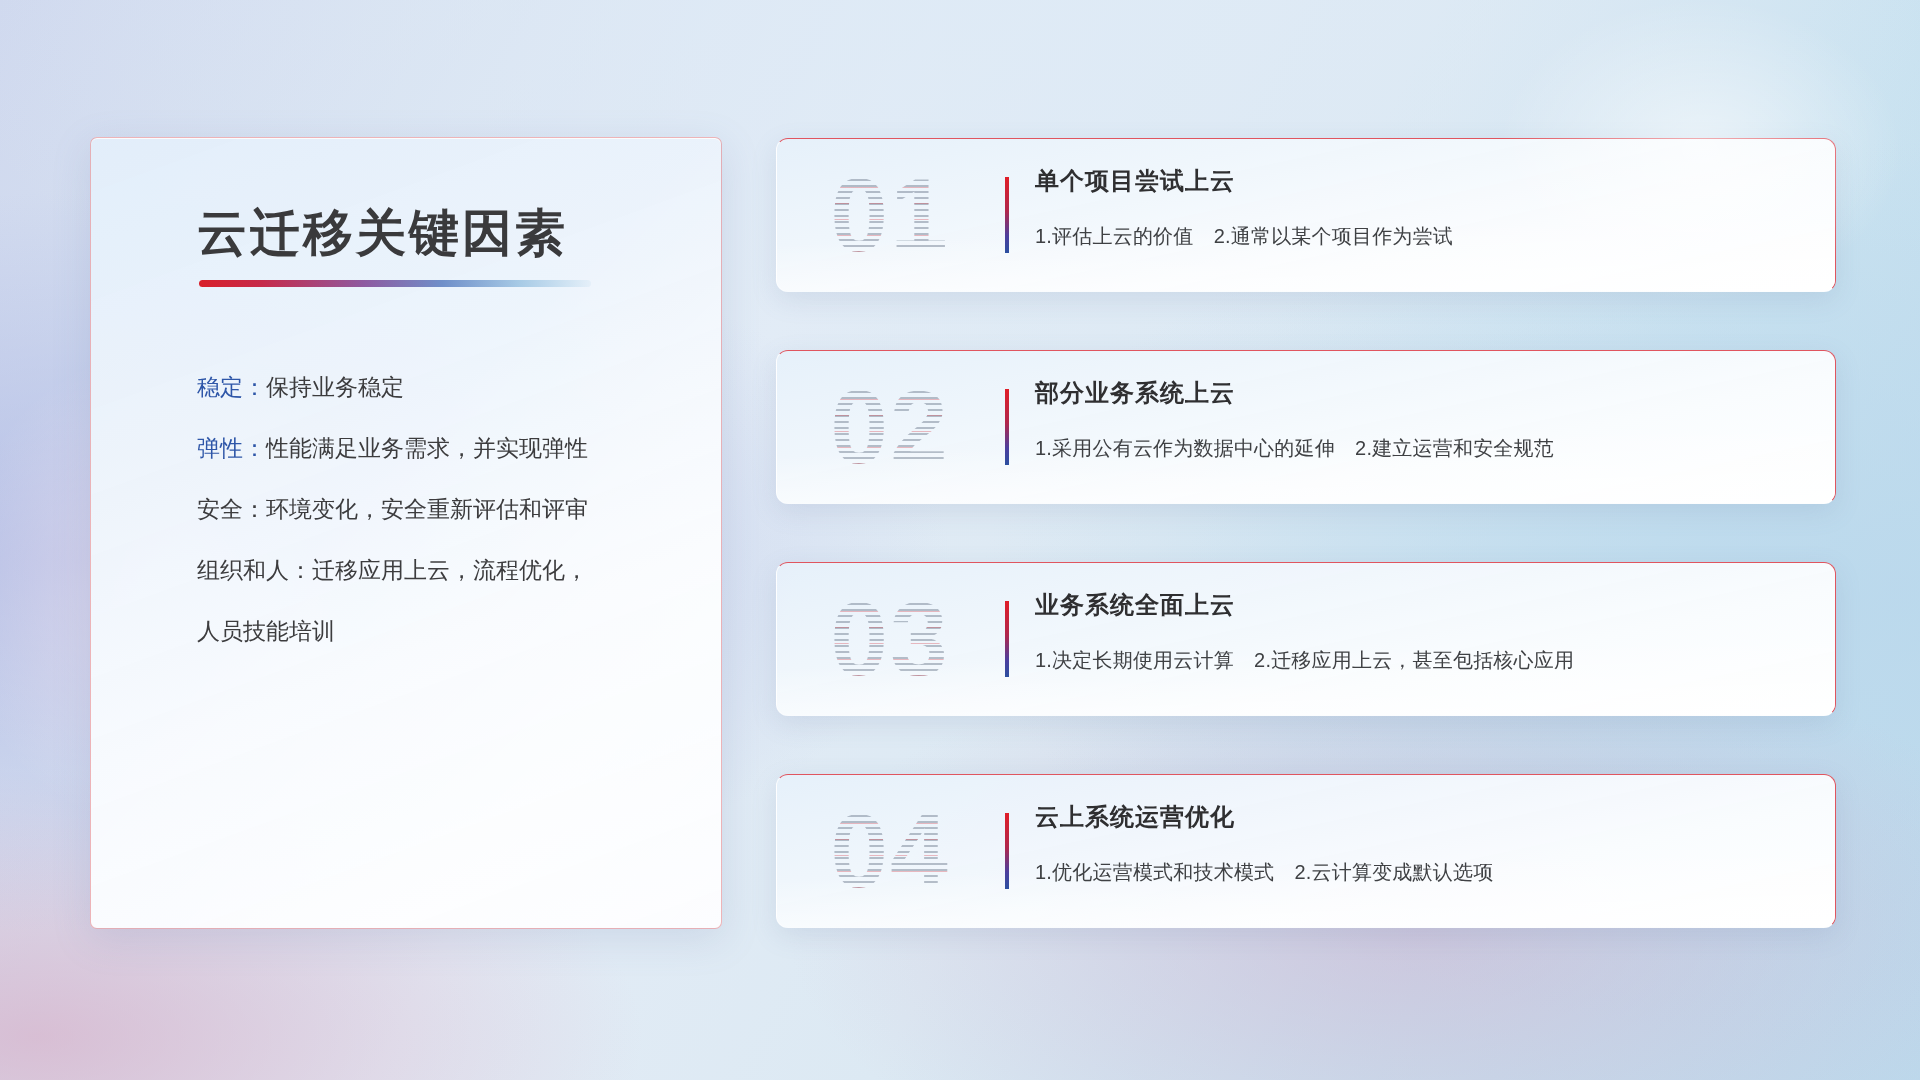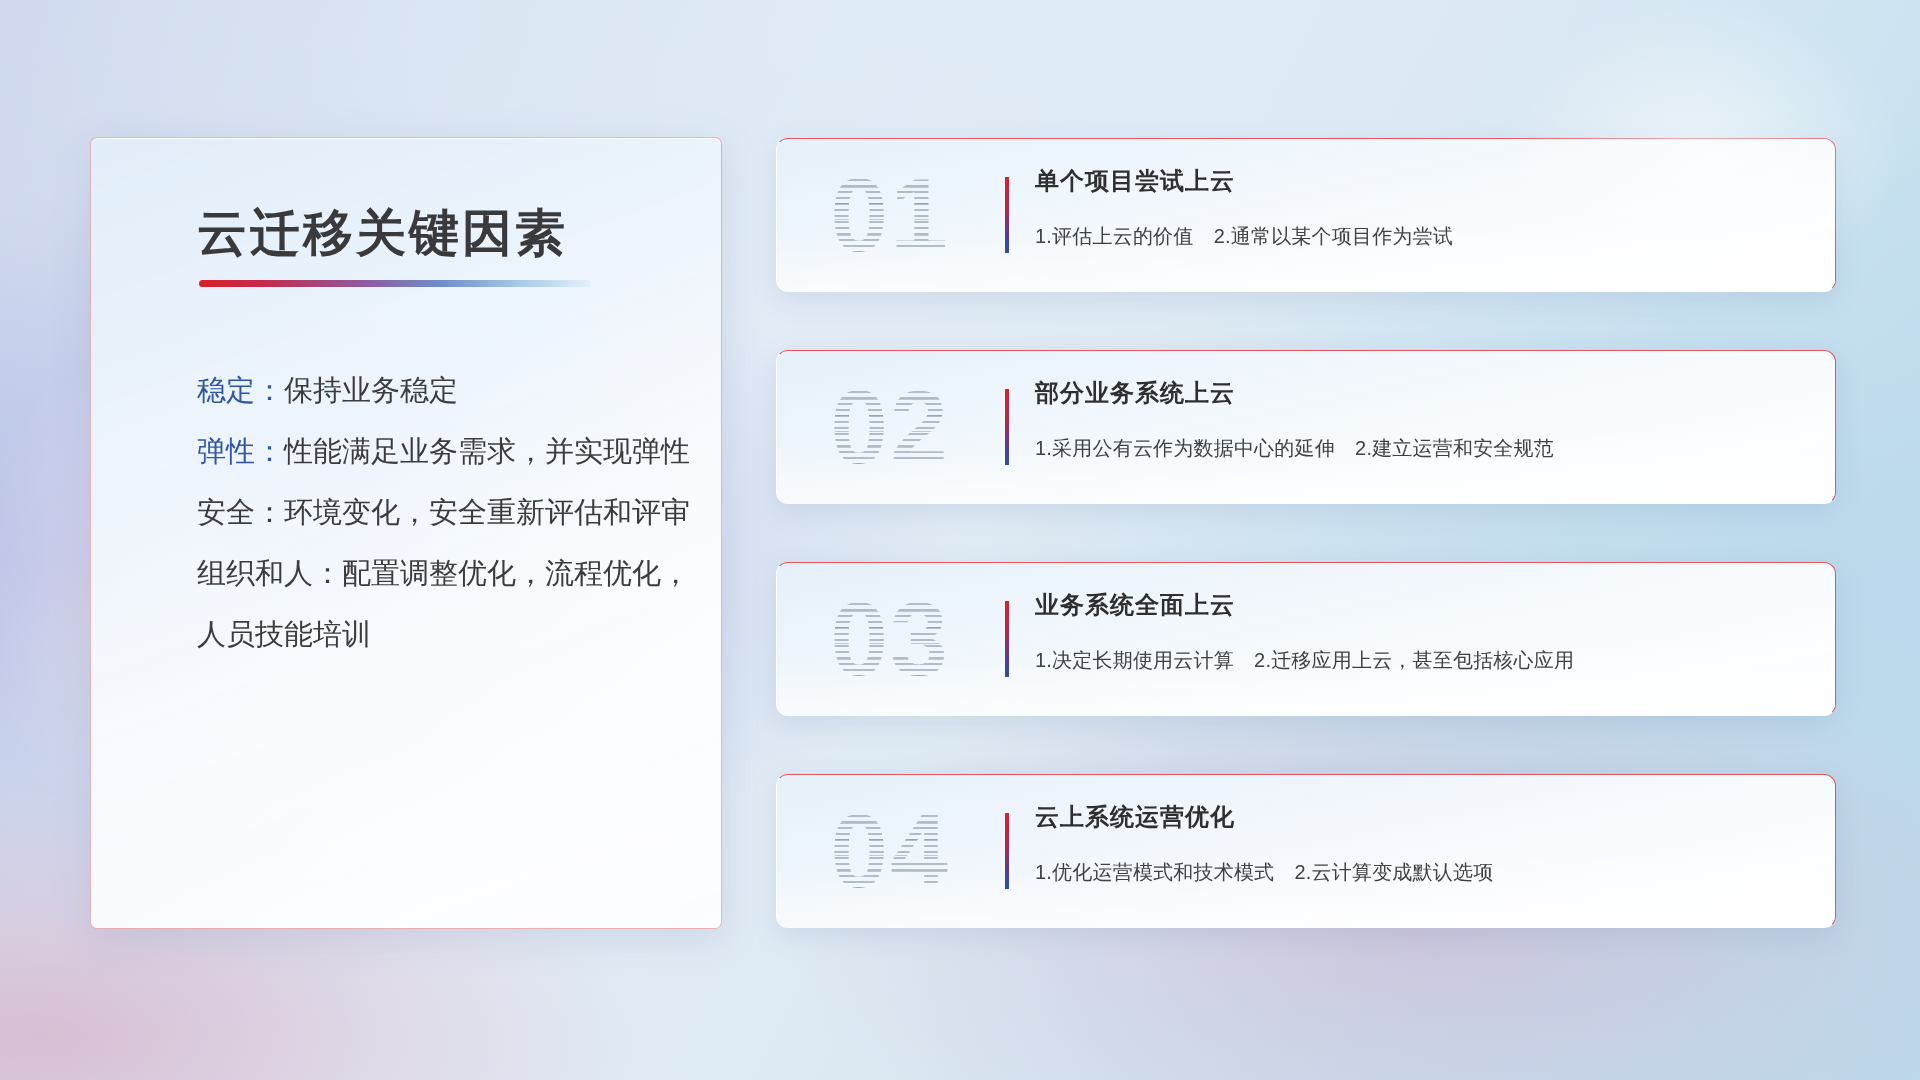--- a/index.html
+++ b/index.html
@@ -72,21 +72,21 @@
     border-radius: 4px;
     background: linear-gradient(90deg, #d81f2a 0%, #c62a4a 16%, #8e5aa0 42%, #6f8fc9 62%, #a8cbe6 82%, rgba(200,225,240,0.25) 100%);
   }
 
   .kv-list {
     position: absolute;
     left: 106px; top: 238px;
     right: 40px;
   }
   .kv-row {
-    font-size: 29px;
+    font-size: 23px;
     color: #3c3c3e;
     line-height: 1.0;
     margin-bottom: 0;
     height: 61px;
     white-space: nowrap;
   }
   .kv-key { color: #2e56a8; }
   .kv-key.neutral { color: #3c3c3e; }
   .kv-val { color: #3c3c3e; }
 
@@ -198,21 +198,21 @@
       <div class="kv-row">
         <span class="kv-key">稳定：</span><span class="kv-val">保持业务稳定</span>
       </div>
       <div class="kv-row">
         <span class="kv-key">弹性：</span><span class="kv-val">性能满足业务需求，并实现弹性</span>
       </div>
       <div class="kv-row">
         <span class="kv-key neutral">安全：</span><span class="kv-val">环境变化，安全重新评估和评审</span>
       </div>
       <div class="kv-row">
-        <span class="kv-key neutral">组织和人：</span><span class="kv-val">配置调整优化，流程优化，</span>
+        <span class="kv-key neutral">组织和人：</span><span class="kv-val">迁移应用上云，流程优化，</span>
       </div>
       <div class="kv-row">
         <span class="kv-val">人员技能培训</span>
       </div>
     </div>
   </div>
 
   <div class="cards">
 
     <div class="card">

